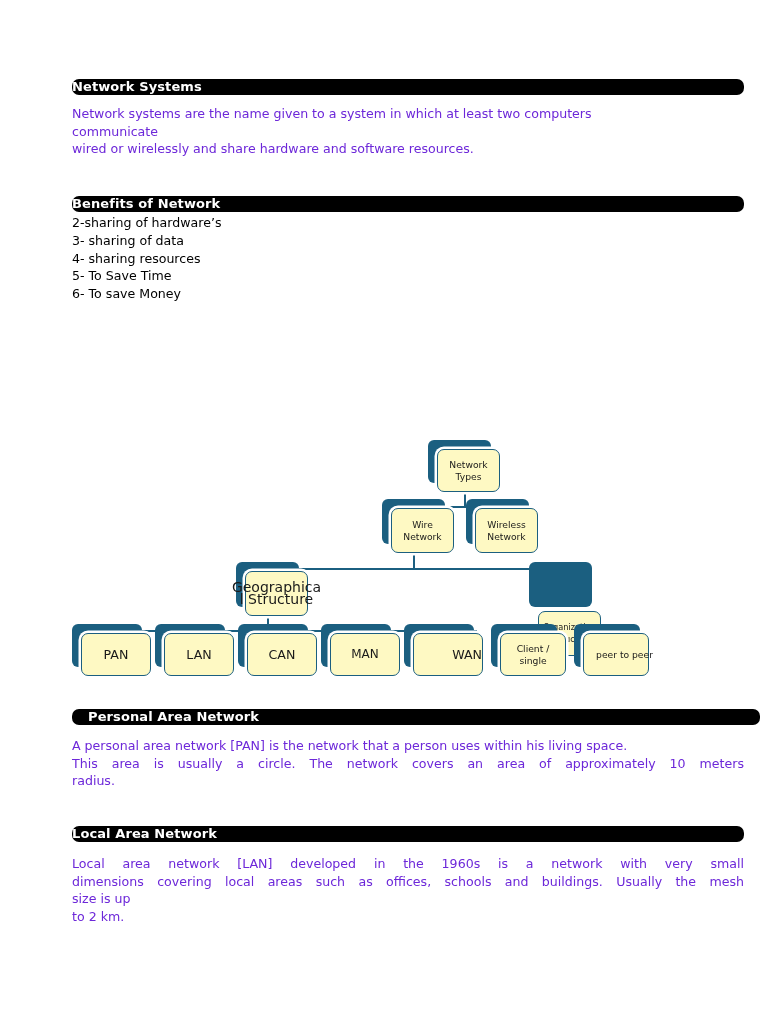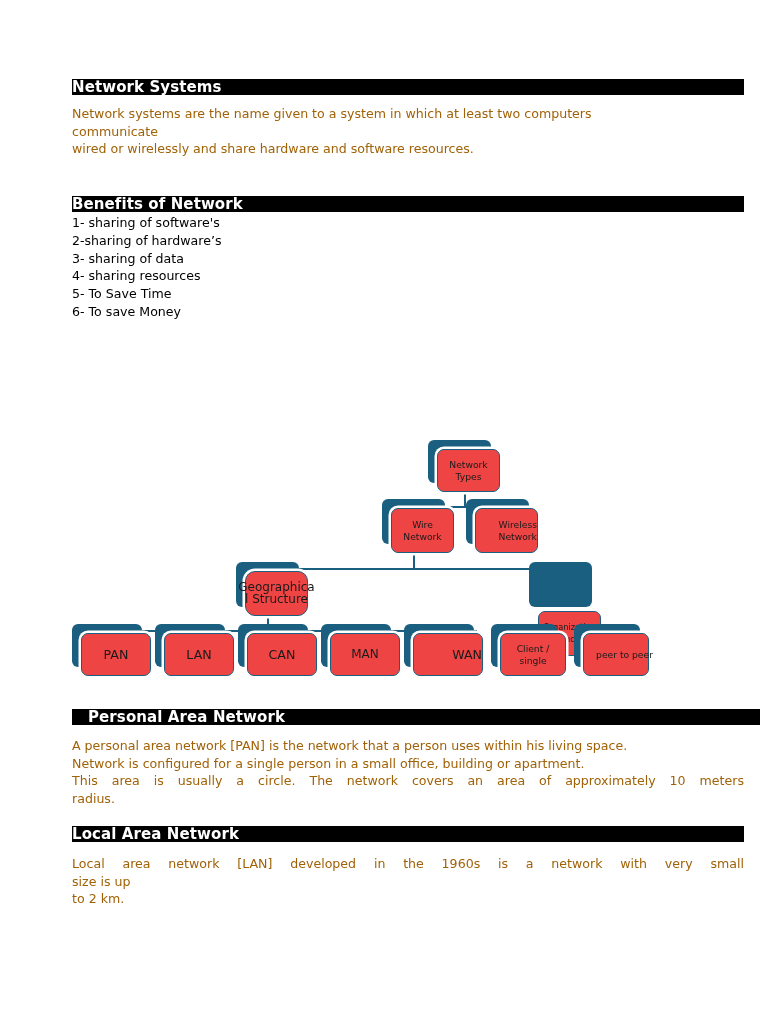--- a/index.html
+++ b/index.html
@@ -25,35 +25,36 @@
 
   
   .heading-bar {
     position: absolute;
     left: 72px;
     width: 672px;
     height: 16px;
     background: #000000;
     color: #ffffff;
     font-weight: bold;
-    font-size: 15px;
+    font-size: 13px;
     line-height: 16px;
     padding: 0;
     white-space: nowrap;
     letter-spacing: 0.1px;
+    border-radius: 7px;
   }
 
   
   .para {
     position: absolute;
     left: 72px;
     width: 672px;
     font-size: 12.6px;
     line-height: 17.6px;
-    color: #a16207;
+    color: #6d28d9;
   }
   .para .ln { display: block; white-space: nowrap; }
   .para .ln.justify {
     white-space: normal;
     text-align: justify;
     text-align-last: justify;
   }
 
   .list {
     position: absolute;
@@ -83,21 +84,21 @@
     background: #1b5f80;
     border-radius: 6px;
   }
   .node .face {
     position: absolute;
     left: 9px;
     top: 9px;
     width: 100%;
     height: 100%;
     box-sizing: border-box;
-    background: #ef4444;
+    background: #fef9c3;
     border: 1.6px solid #1b5f80;
     border-radius: 7px;
     display: flex;
     align-items: center;
     justify-content: center;
     text-align: center;
     color: #1a1a1a;
     line-height: 11.5px;
     overflow: visible;
   }
@@ -120,21 +121,20 @@
 
   <div class="para" style="top:105px;">
     <span class="ln">Network systems are the name given to a system in which at least two computers</span>
     <span class="ln">communicate</span>
     <span class="ln">wired or wirelessly and share hardware and software resources.</span>
   </div>
 
   <div class="heading-bar" style="top:196px;">Benefits of Network</div>
 
   <div class="list" style="top:214px;">
-    <span class="li">1- sharing of software's</span>
     <span class="li">2-sharing of hardware’s</span>
     <span class="li">3- sharing of data</span>
     <span class="li">4- sharing resources</span>
     <span class="li">5- To Save Time</span>
     <span class="li">6- To save Money</span>
   </div>
 
   <div id="diagram">
 
     <div class="conn v" style="left:464.2px; top:72px; height:16px;"></div>
@@ -175,31 +175,31 @@
       <div class="face" style="font-size:9.2px;">
         <span class="txt">
           <span>Wire</span><br>
           <span>Network</span>
         </span>
       </div>
     </div>
 
     <div class="node white-out" style="left:466px; top:79px; width:63px; height:45px;">
       <div class="shadow"></div>
-      <div class="face" style="font-size:9.2px;justify-content:flex-end;">
+      <div class="face" style="font-size:9.2px;">
         <span class="txt">
           <span>Wireless</span><br>
           <span>Network</span>
         </span>
       </div>
     </div>
 
     <div class="node white-out" style="left:236px; top:142px; width:63px; height:45px;">
       <div class="shadow"></div>
-      <div class="face" style="font-size:12px;border-radius:10px;">
+      <div class="face" style="font-size:14px;">
         <span class="txt">
           <span>Geographica</span><br>
           <span>l Structure</span>
         </span>
       </div>
     </div>
 
     <div class="node white-out" style="left:529px; top:142px; width:63px; height:45px;">
       <div class="shadow"></div>
       <div class="face" style="font-size:8.2px;margin-top:40px;">
@@ -261,26 +261,26 @@
         <span class="txt" style="white-space:nowrap;"><span>peer to peer</span></span>
       </div>
     </div>
 
   </div>
 
   <div class="heading-bar" style="top:709px;padding-left:16px;">Personal Area Network</div>
 
   <div class="para" style="top:737px;">
     <span class="ln">A personal area network [PAN] is the network that a person uses within his living space.</span>
-    <span class="ln">Network is configured for a single person in a small office, building or apartment.</span>
     <span class="ln justify">This area is usually a circle. The network covers an area of approximately 10 meters</span>
     <span class="ln">radius.</span>
   </div>
 
   <div class="heading-bar" style="top:826px;">Local Area Network</div>
 
   <div class="para" style="top:855px;">
     <span class="ln justify">Local area network [LAN] developed in the 1960s is a network with very small</span>
+    <span class="ln justify">dimensions covering local areas such as offices, schools and buildings. Usually the mesh</span>
     <span class="ln">size is up</span>
     <span class="ln">to 2 km.</span>
   </div>
 
 </div>
 
 </body></html>

